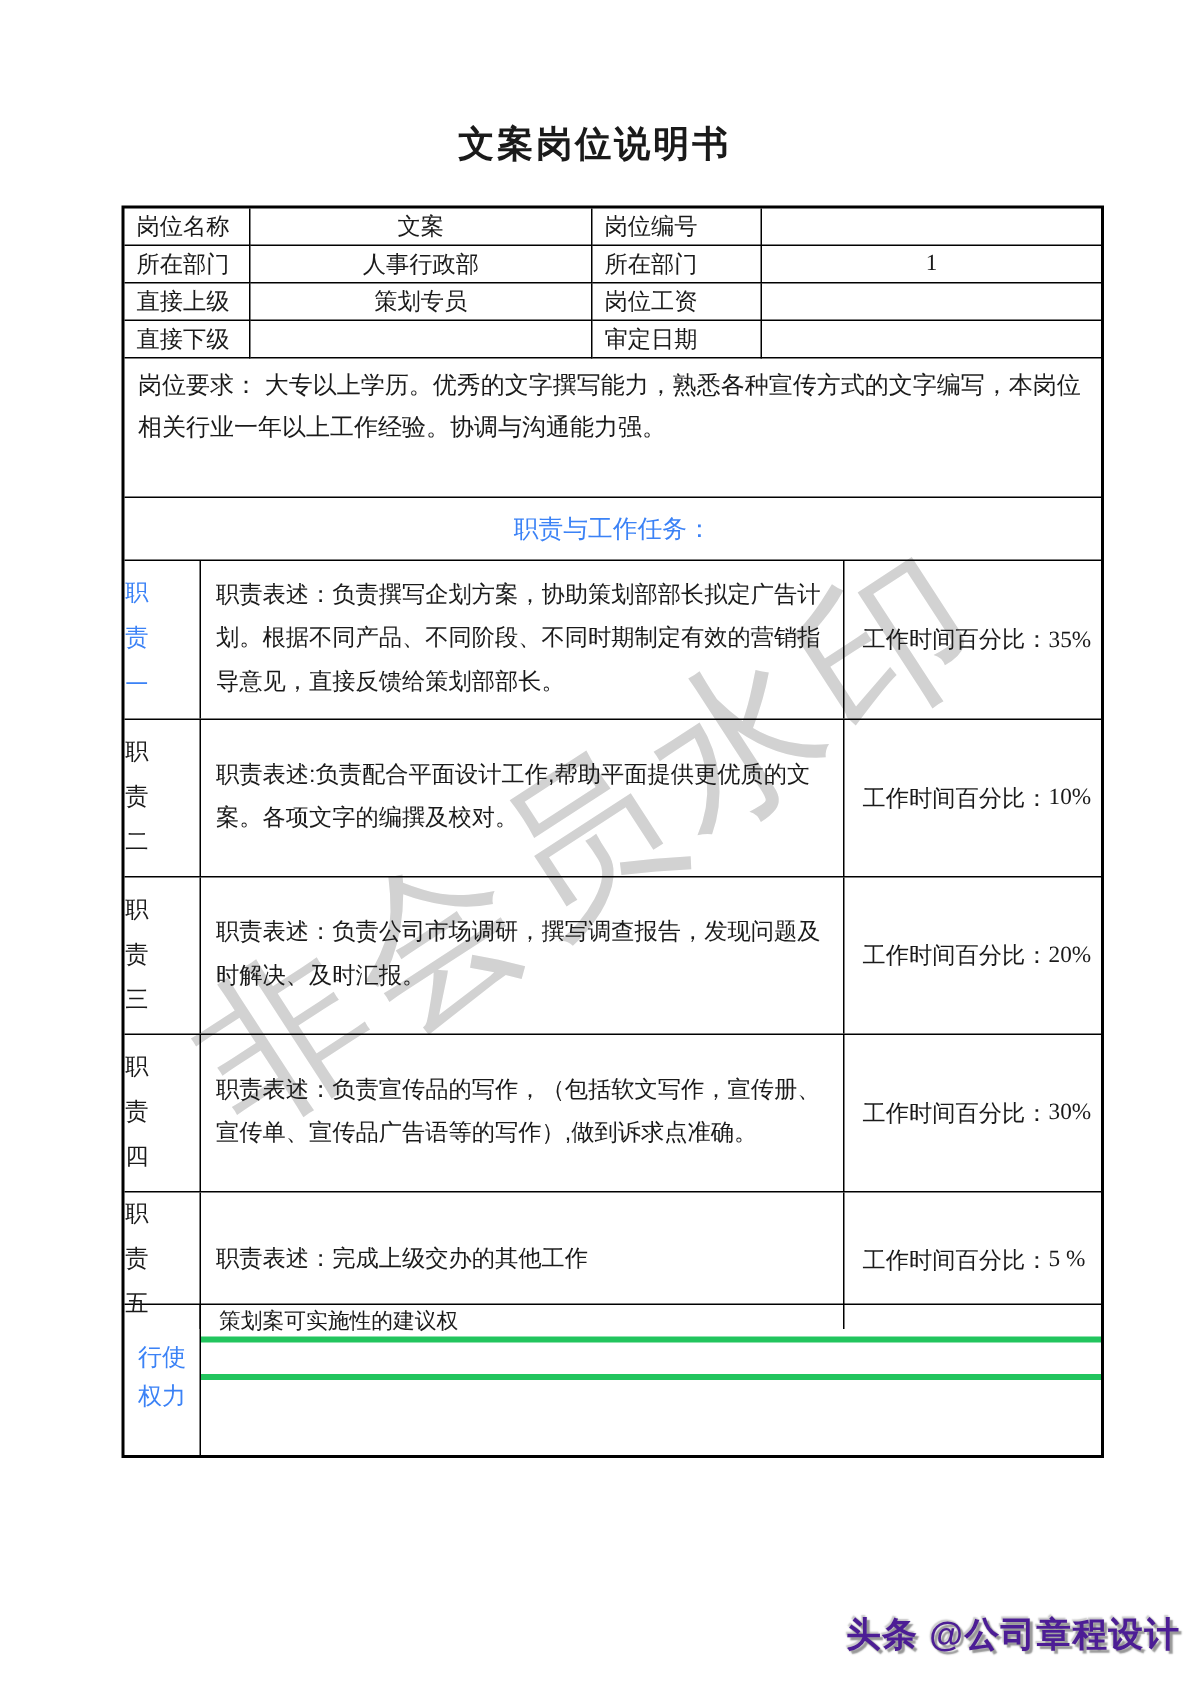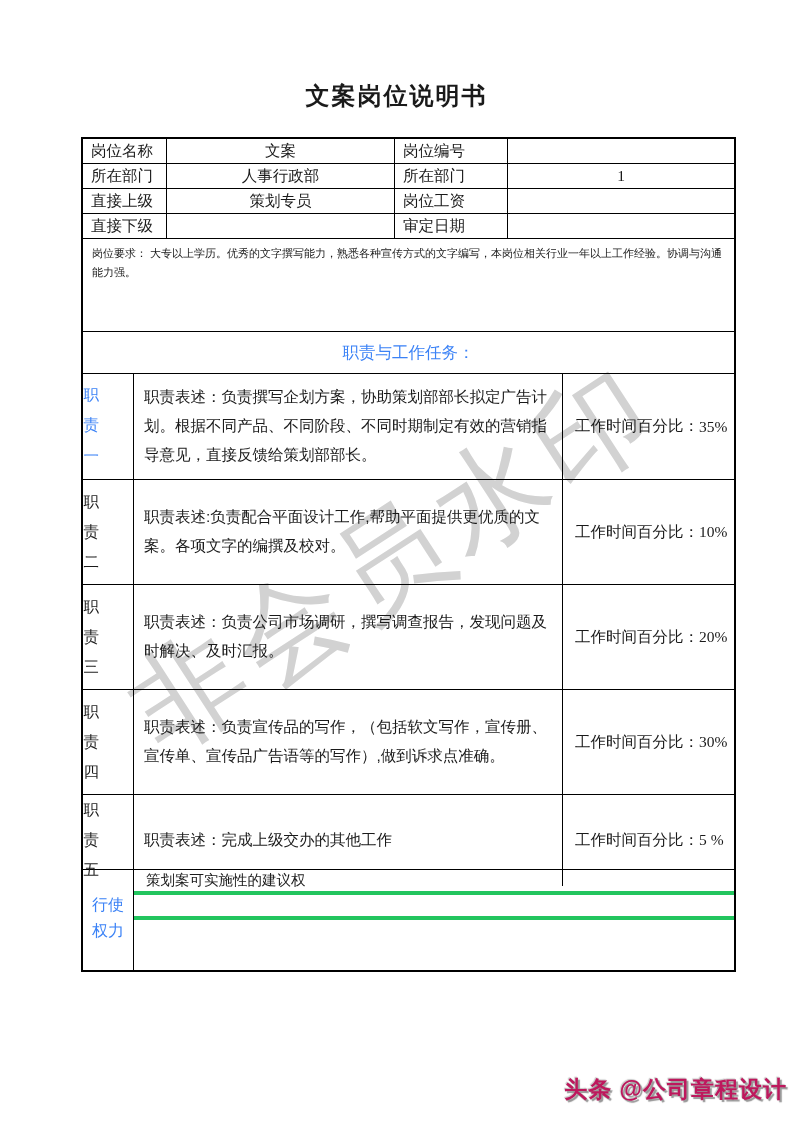--- a/index.html
+++ b/index.html
@@ -34,21 +34,21 @@
     height:25px; border-right:1px solid #000; border-bottom:1px solid #000;
     display:flex; align-items:center; font-size:15.5px; overflow:hidden;
   }
   .info-grid .cell:nth-child(4n) { border-right:none; }
   .info-grid .lbl { padding-left:8px; }
   .info-grid .val { justify-content:center; }
   .serif-num { font-family:"Liberation Serif","DejaVu Serif",serif; }
   
   .req-cell {
     height:93px; border-bottom:1px solid #000;
-    padding:5px 9px 0 9px; font-size:11px; line-height:1.72;
+    padding:5px 9px 0 9px; font-size:16px; line-height:1.72;
   }
   
   .duties-header {
     height:42px; border-bottom:1px solid #000;
     display:flex; align-items:center; justify-content:center;
     font-size:16.5px;
   }
   .red-text { color:#3b82f6;font-family:Liberation Mono, monospace; }
   
   .duty-row { display:grid; grid-template-columns:51px 429px 1fr; border-bottom:1px solid #000; }
@@ -79,21 +79,21 @@
   }
   .rights-item {
     border-bottom:4px solid #22c55e; display:flex; align-items:center;
     padding-left:12px; font-size:14.5px;
   }
   .rights-item:last-child { border-bottom:none; }
   
   .credit {
     position:absolute; right:6px; top:1074px; z-index:3;
     font-size:23px; font-weight:bold; letter-spacing:1px;
-    color:#be185d;
+    color:#4c1d95;
     text-shadow:2px 2px 1px #969696, -1px -1px 1px #c8c8c8, 0 0 1px #b0b0b0;
     white-space:nowrap;
   }
 </style>
 </head>
 <body>
 
 <div class="page">
 
   <div class="watermark">非会员水印</div>

